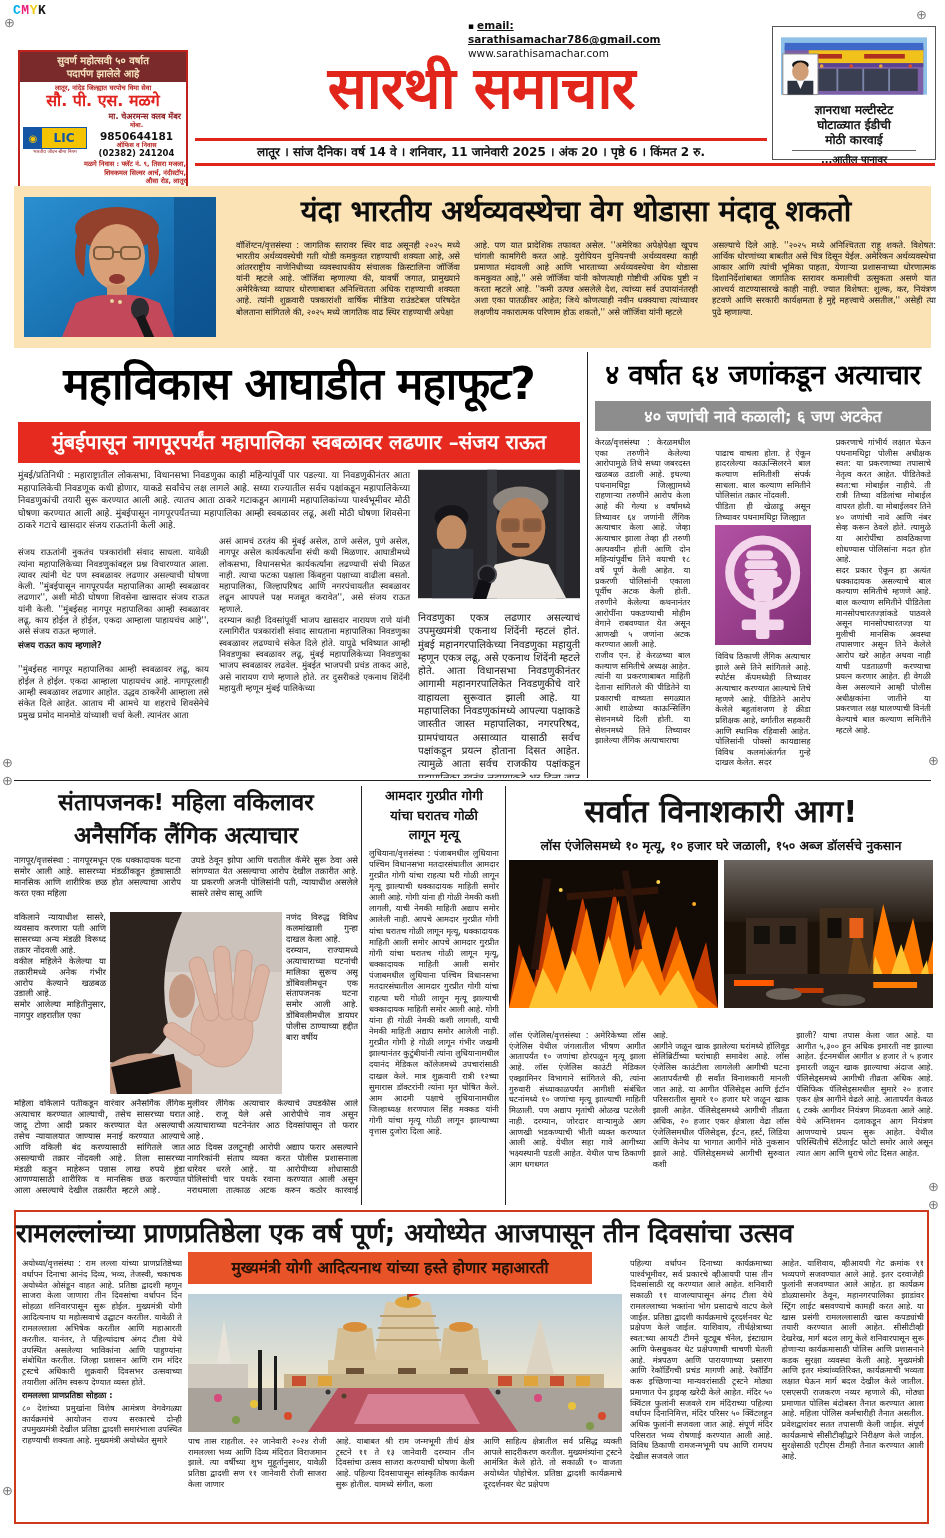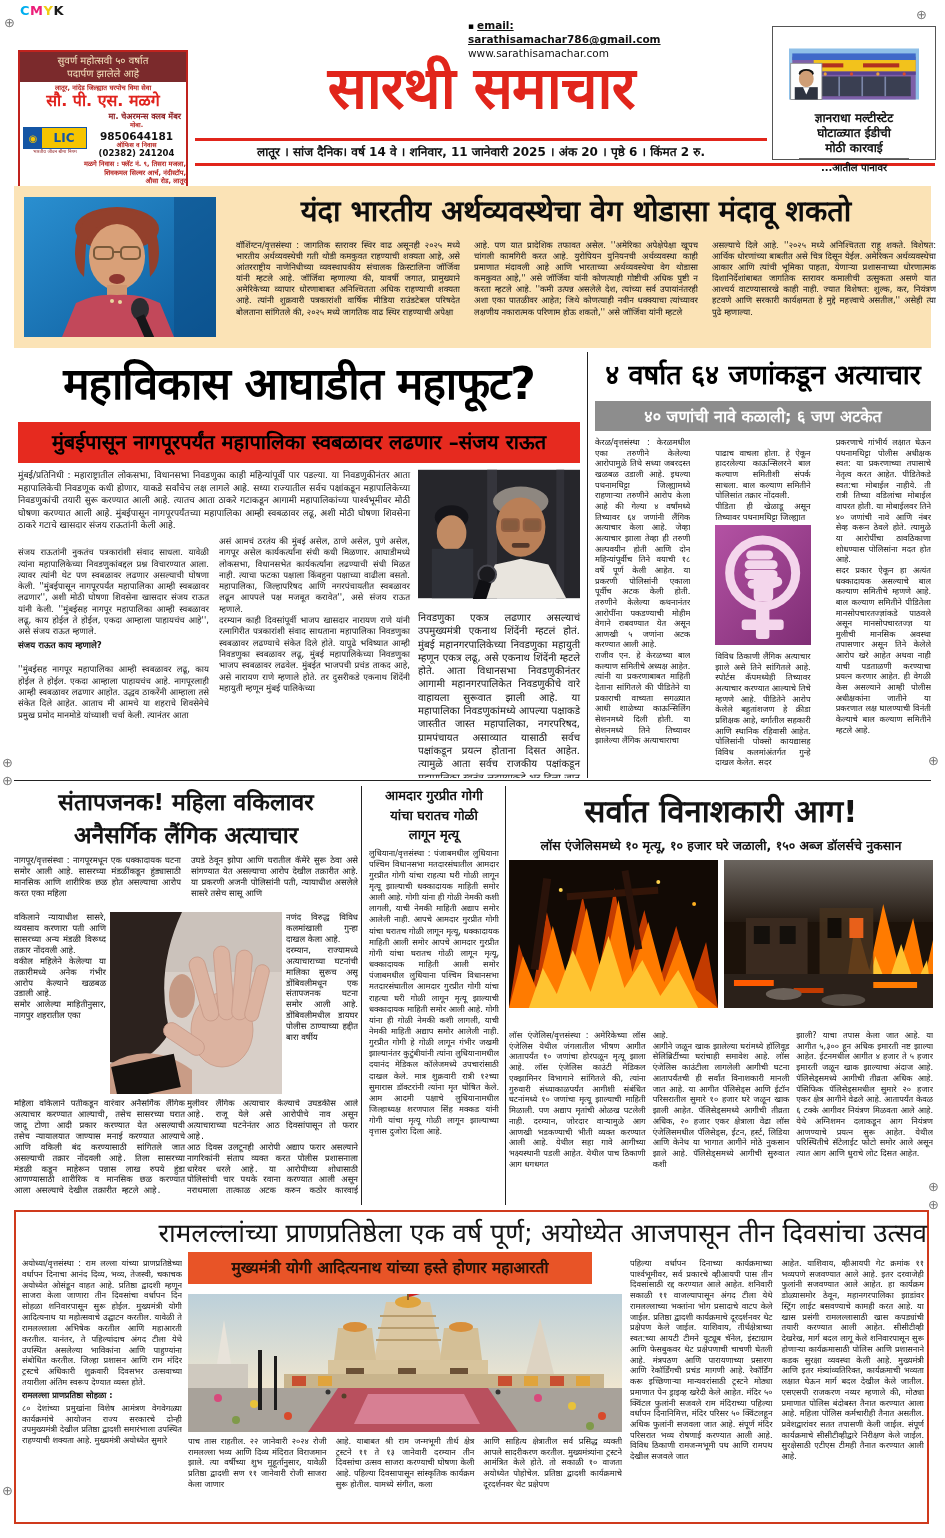--- a/index.html
+++ b/index.html
@@ -5,21 +5,21 @@
   html,body{margin:0;padding:0;background:#e9e9e9;}
   .page{position:relative;width:945px;height:1538px;background:#fff;margin:0 auto;
         font-family:"DejaVu Sans",sans-serif;color:#141414;overflow:hidden;}
   .abs{position:absolute;}
   .reg{position:absolute;color:#777;font-size:13px;line-height:1;}
   .cmyk{position:absolute;font-size:13px;font-weight:bold;letter-spacing:.5px;}
   .cmyk .c{color:#00aeef}.cmyk .m{color:#ec1e79}.cmyk .y{color:#f0cd12}.cmyk .k{color:#1a1a1a}
 
   
   .adbox{left:18px;top:50px;width:170px;height:138px;border:2px solid #c0231e;box-sizing:border-box;background:#fff;}
-  .ad-head{background:#7b2a2c;color:#f4e3bd;font-size:10px;font-weight:normal;text-align:center;line-height:1.3;padding:2px 1px;white-space:pre-line;}
+  .ad-head{background:#7b2a2c;color:#f4e3bd;font-size:10px;font-weight:bold;text-align:center;line-height:1.3;padding:2px 1px;white-space:pre-line;}
   .ad-tag{color:#b5231f;font-size:6.6px;font-weight:bold;text-align:center;margin-top:1px;}
   .ad-name{color:#e0231e;font-size:16px;font-weight:800;text-align:center;line-height:1.15;}
   .ad-member{color:#8c1d20;font-size:8px;font-weight:bold;text-align:right;padding-right:5px;}
   .ad-licrow{display:flex;gap:3px;padding:1px 3px 0;align-items:center;}
   .lic-wrap{width:64px;}
   .lic-band{display:flex;height:20px;border:1px solid #1455a4;}
   .lic-emblem{width:18px;background:#1455a4;color:#f5c400;display:flex;align-items:center;justify-content:center;font-size:10px;}
   .lic-text{flex:1;background:#f5c400;color:#1455a4;font-weight:800;font-size:12px;display:flex;align-items:center;justify-content:center;}
   .lic-cap{font-size:4.6px;color:#8c1d20;text-align:center;line-height:1.1;}
   .ad-phones{flex:1;text-align:center;line-height:1.15;}
@@ -31,36 +31,36 @@
   
   .contact{left:468px;top:18px;width:230px;font-size:10.5px;color:#111;line-height:1.35;}
   .contact .email{font-weight:600;text-decoration:underline;}
   .bullet{color:#000;margin-right:3px;font-size:9px;}
   .masthead{left:195px;top:40px;width:572px;text-align:center;font-size:58px;font-weight:800;color:#e1251b;line-height:96px;letter-spacing:-1px;}
   .rule-red1{left:195px;top:138px;width:572px;height:3px;background:#e1251b;}
   .dateline{left:195px;top:143px;width:572px;text-align:center;font-size:12px;font-weight:bold;color:#111;}
   .rule-red2{left:195px;top:163px;width:740px;height:3px;background:#e1251b;}
 
   
-  .sidebox{left:772px;top:26px;width:164px;height:134px;border:1.5px solid #555;box-sizing:border-box;padding:16px;text-align:center;background:#fff;}
+  .sidebox{left:772px;top:26px;width:164px;height:134px;border:1.5px solid #555;box-sizing:border-box;padding:8px;text-align:center;background:#fff;}
   .sb-head{font-size:12px;font-weight:800;line-height:1.25;white-space:pre-line;margin-top:2px;}
   .sb-div{border-top:1px solid #666;width:85%;margin:2px auto 1px;}
   .sb-foot{font-size:10px;font-weight:800;}
 
   
   .economy{left:14px;top:186px;width:917px;height:162px;background:#fbe3b6;}
   .eco-photo{position:absolute;left:10px;top:11px;width:192px;height:140px;}
   .eco-head{position:absolute;left:212px;top:0px;width:700px;text-align:center;font-size:29px;font-weight:800;color:#0d0d0d;line-height:50px;}
   .eco-cols{position:absolute;left:222px;top:54px;width:700px;display:flex;gap:14px;}
   .eco-cols .col{flex:1;font-size:8.4px;text-align:justify;line-height:1.32;height:102px;overflow:hidden;}
 
   
   .mahavikas{left:14px;top:350px;width:570px;height:428px;overflow:hidden;}
   .mv-head{text-align:center;font-size:44px;font-weight:900;letter-spacing:-1px;line-height:68px;color:#000;}
-  .mv-banner{margin:4px 4px 0;background:#e62a1f;color:#000000;font-size:20px;font-weight:800;text-align:center;padding:7px 0;line-height:1.35;}
+  .mv-banner{margin:4px 4px 0;background:#e62a1f;color:#ffffff;font-size:20px;font-weight:800;text-align:center;padding:7px 0;line-height:1.35;}
   .mv-content{margin-top:6px;display:flex;gap:8px;padding:0 4px;}
   .mv-left{width:392px;}
   .mv-intro{font-size:9px;text-align:justify;line-height:1.4;}
   .mv-cols{display:flex;gap:10px;margin-top:4px;}
   .mv-cols .col{flex:1;font-size:8.5px;text-align:justify;line-height:1.33;white-space:pre-line;}
   .mv-q{font-weight:800;font-size:8.6px;margin:2px 0;}
   .mv-right{width:162px;}
   .mv-col3{font-size:10px;text-align:justify;line-height:1.33;margin-top:8px;}
   .vrule1{left:587px;top:352px;width:1px;height:426px;background:#222;}
   .hrule1{left:14px;top:780px;width:917px;height:1px;background:#222;}
@@ -96,36 +96,36 @@
   .fire{left:509px;top:786px;width:424px;height:419px;overflow:hidden;}
   .fr-head{text-align:center;font-size:31px;font-weight:900;line-height:50px;}
   .fr-sub{text-align:center;font-size:12.5px;font-weight:800;margin-top:1px;}
   .fr-photos{display:flex;gap:6px;margin-top:6px;height:148px;}
   .fr-photos svg{flex:1;height:148px;}
   .fr-cols{display:flex;gap:7px;margin-top:22px;height:188px;overflow:hidden;}
   .fr-cols .col{flex:1;font-size:8.2px;text-align:justify;line-height:1.31;white-space:pre-line;}
 
   
   .rambox{left:14px;top:1210px;width:915px;height:314px;border:2px solid #cf3a1d;box-sizing:border-box;background:#fff;}
-  .rm-head{text-align:right;font-size:26px;font-weight:400;line-height:40px;margin-top:1px;}
+  .rm-head{text-align:left;font-size:26px;font-weight:700;line-height:40px;margin-top:1px;}
   .rm-left{position:absolute;left:6px;top:46px;width:160px;height:258px;font-size:8.2px;text-align:justify;line-height:1.32;overflow:hidden;}
   .rm-sub{font-weight:800;margin:2px 0;}
   .rm-banner{position:absolute;left:172px;top:40px;width:404px;height:32px;background:#e85427;color:#241207;font-size:15.5px;font-weight:800;text-align:center;line-height:32px;}
   .rm-photo{position:absolute;left:172px;top:82px;width:434px;height:138px;}
   .rm-under{position:absolute;left:172px;top:224px;width:434px;display:flex;gap:9px;height:78px;overflow:hidden;}
   .rm-under div{flex:1;font-size:8.2px;text-align:justify;line-height:1.31;}
   .rm-right{position:absolute;left:614px;top:46px;width:294px;display:flex;gap:9px;height:258px;overflow:hidden;}
   .rm-right div{flex:1;font-size:8.2px;text-align:justify;line-height:1.31;}
 </style>
 </head>
 <body>
 
 <div class="page">
 
-  <div class="cmyk" style="left:20px;top:3px;"><span class="c">C</span><span class="m">M</span><span class="y">Y</span><span class="k">K</span></div>
+  <div class="cmyk" style="left:13px;top:3px;font-family:Liberation Mono, monospace;"><span class="c">C</span><span class="m">M</span><span class="y">Y</span><span class="k">K</span></div>
   <div class="cmyk" style="left:26px;top:1508px;"><span class="c">C</span><span class="m">M</span><span class="y">Y</span><span class="k">K</span></div>
   <span class="reg" style="left:4px;top:16px;">⊕</span>
   <span class="reg" style="left:916px;top:8px;">⊕</span>
   <span class="reg" style="left:2px;top:756px;">⊕</span>
   <span class="reg" style="left:2px;top:774px;">⊕</span>
   <span class="reg" style="left:928px;top:754px;">⊕</span>
   <span class="reg" style="left:928px;top:1180px;">⊕</span>
   <span class="reg" style="left:928px;top:1198px;">⊕</span>
   <span class="reg" style="left:2px;top:1484px;">⊕</span>
 

